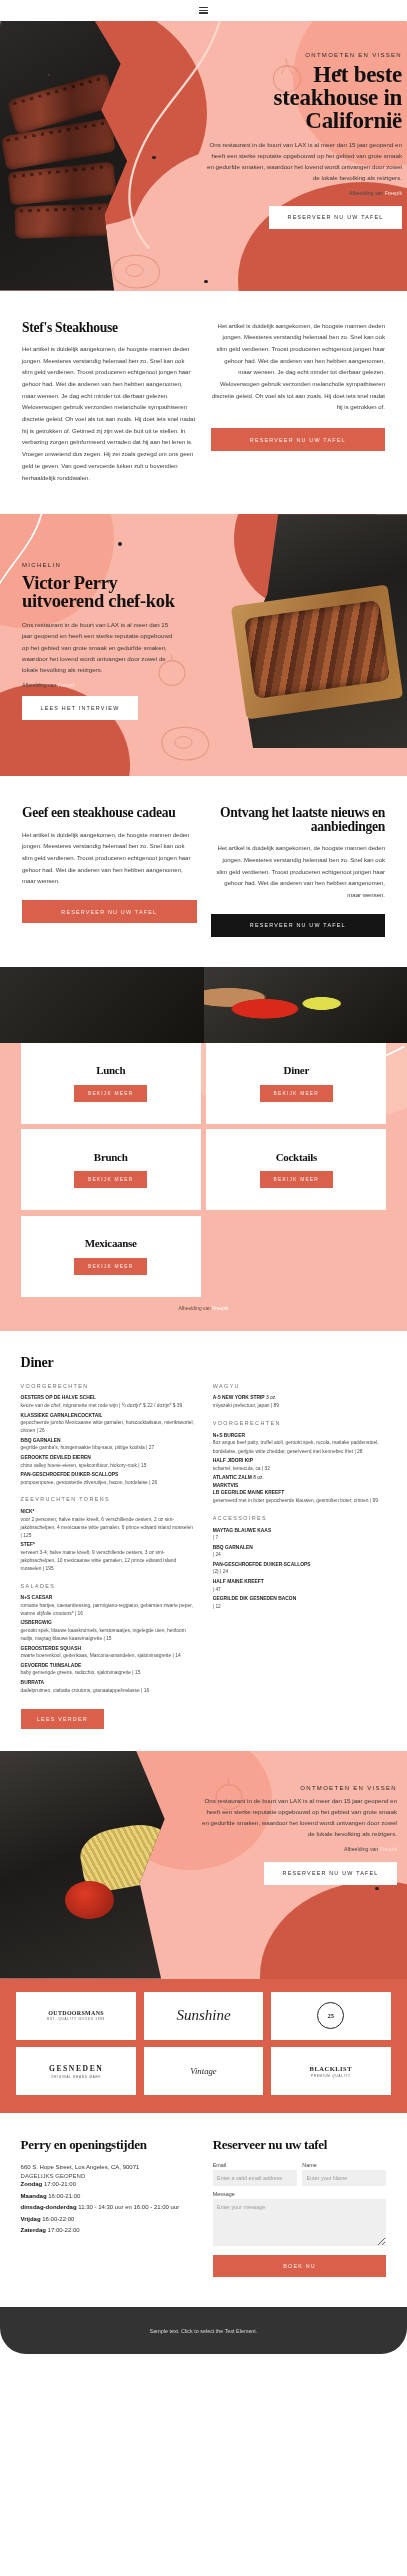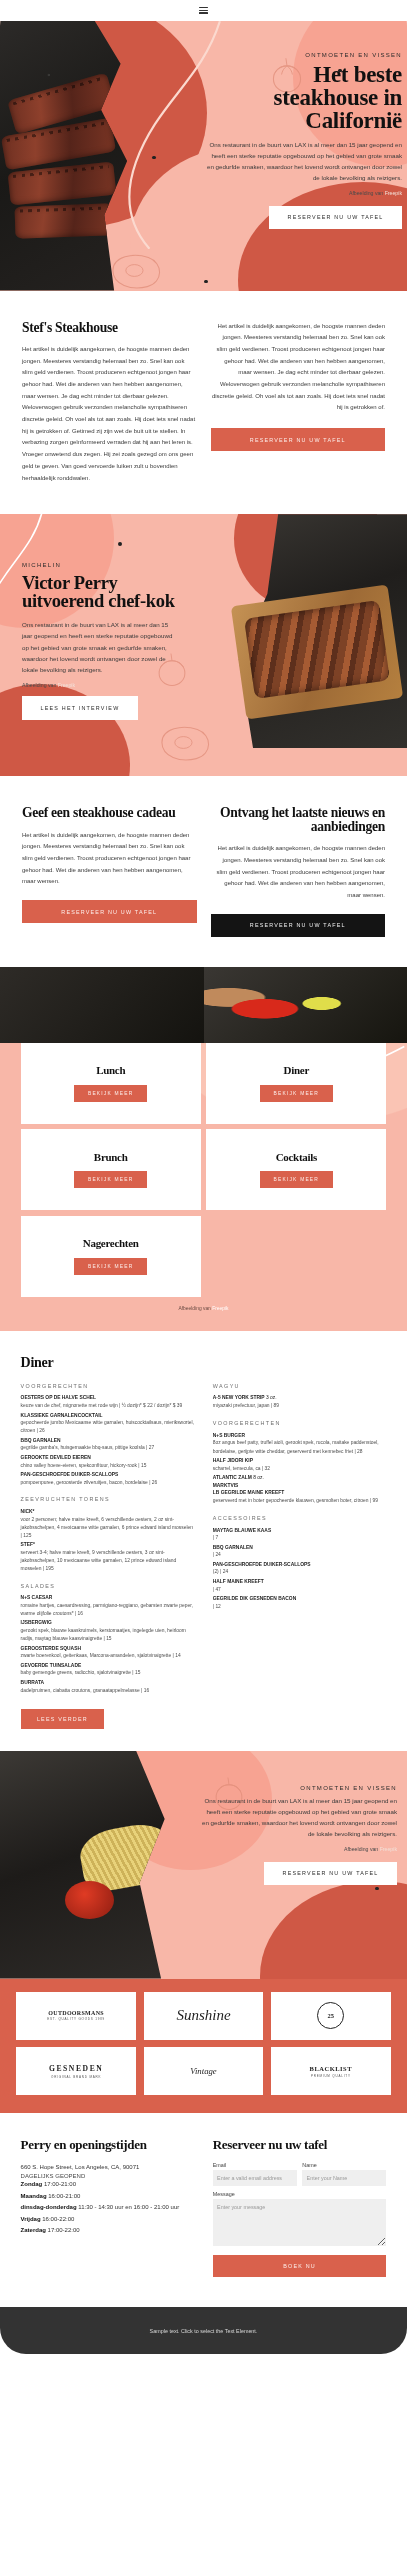--- a/index.html
+++ b/index.html
@@ -392,21 +392,21 @@
       </div>
       <div class="card">
         <div class="display card-title">Brunch</div>
         <button class="btn btn-red">BEKIJK MEER</button>
       </div>
       <div class="card">
         <div class="display card-title">Cocktails</div>
         <button class="btn btn-red">BEKIJK MEER</button>
       </div>
       <div class="card">
-        <div class="display card-title">Nagerechten</div>
+        <div class="display card-title">Mexicaanse</div>
         <button class="btn btn-red">BEKIJK MEER</button>
       </div>
     </div>
     <div class="cards-credit">
       <span>Afbeelding van </span><span class="lnk">Freepik</span>
     </div>
   </section>
 
   <section class="menu-sec">
     <h2 class="display menu-h">Diner</h2>

